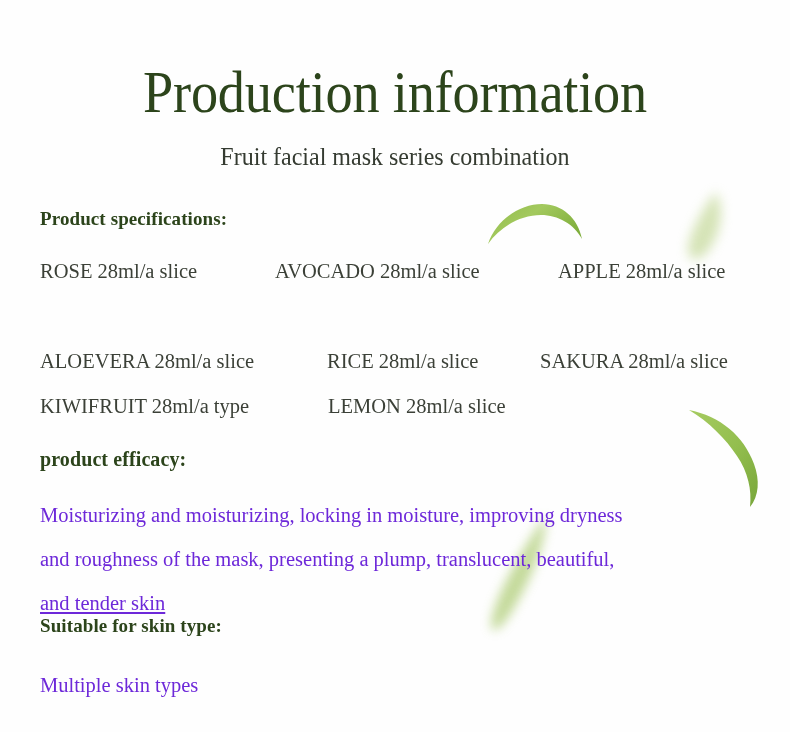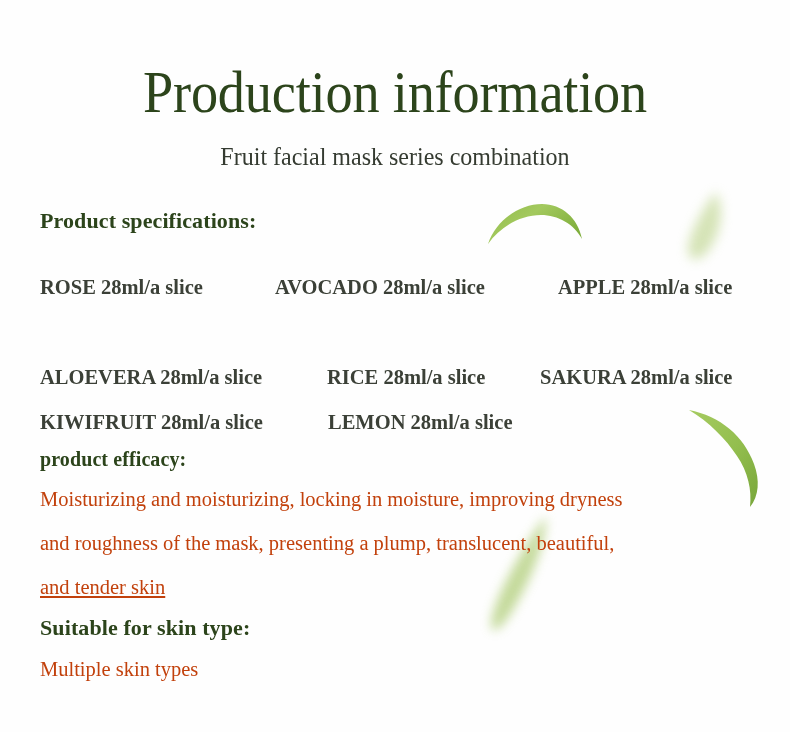--- a/index.html
+++ b/index.html
@@ -62,57 +62,57 @@
     line-height: 1.15;
     transform: scaleX(.96);
     transform-origin: 50% 50%;
     white-space: nowrap;
   }
 
   .section-head {
     position: absolute;
     color: #2c441b;
     font-weight: bold;
-    font-size: 22px;
+    font-size: 19px;
     line-height: 1.1;
     letter-spacing: .1px;
     white-space: nowrap;
   }
   .head-specs    { left: 40px; top: 209px; }
   .head-efficacy { left: 40px; top: 448px; font-size: 20px; }
   .head-skin     { left: 40px; top: 616px; }
 
   .spec-row {
     position: absolute;
     left: 40px;
     width: 730px;
     height: 24px;
     color: #3b4037;
     font-size: 20.5px;
     line-height: 24px;
     white-space: nowrap;
   }
   .spec-row .cell {
     position: absolute;
-    top: 16px;
+    top: 0;
     white-space: nowrap;
-    font-weight: bold;
   }
   .spec-row-0 { top: 259px; }
   .spec-row-1 { top: 304px; }
   .spec-row-2 { top: 349px; }
   .spec-row-3 { top: 394px; }
 
   .body-text {
     position: absolute;
     left: 40px;
-    color: #c2410c;
+    color: #6d28d9;
     font-size: 20.5px;
     line-height: 24px;
     white-space: nowrap;
+    margin-top: 16px;
   }
   .eff-line-0 { top: 487px; }
   .eff-line-1 { top: 531px; }
   .eff-line-2 { top: 575px; text-decoration: underline; }
   .skin-line  { top: 657px; }
 </style>
 </head>
 <body>
 
 <div id="page">
@@ -172,21 +172,21 @@
   </div>
 
 
   <div class="spec-row spec-row-2">
     <span class="cell" style="left:0px">ALOEVERA 28ml/a slice</span>
     <span class="cell" style="left:287px">RICE 28ml/a slice</span>
     <span class="cell" style="left:500px">SAKURA 28ml/a slice</span>
   </div>
 
   <div class="spec-row spec-row-3">
-    <span class="cell" style="left:0px">KIWIFRUIT 28ml/a slice</span>
+    <span class="cell" style="left:0px">KIWIFRUIT 28ml/a type</span>
     <span class="cell" style="left:288px">LEMON 28ml/a slice</span>
   </div>
 
   <div class="section-head head-efficacy">product efficacy:</div>
 
   <div class="body-text eff-line-0">Moisturizing and moisturizing, locking in moisture, improving dryness</div>
   <div class="body-text eff-line-1">and roughness of the mask, presenting a plump, translucent, beautiful,</div>
   <div class="body-text eff-line-2">and tender skin</div>
 
   <div class="section-head head-skin">Suitable for skin type:</div>

